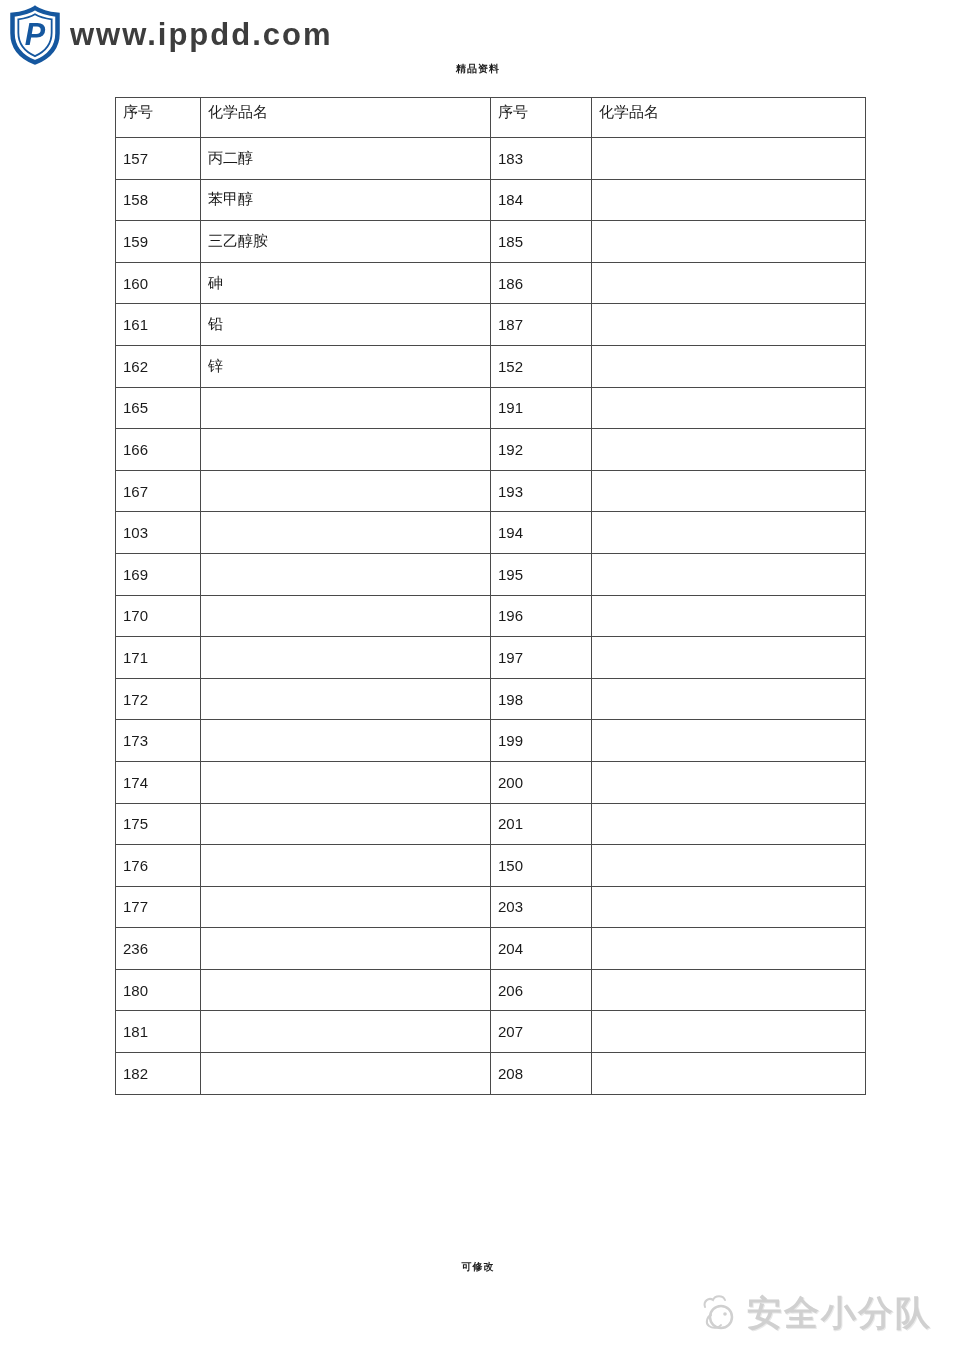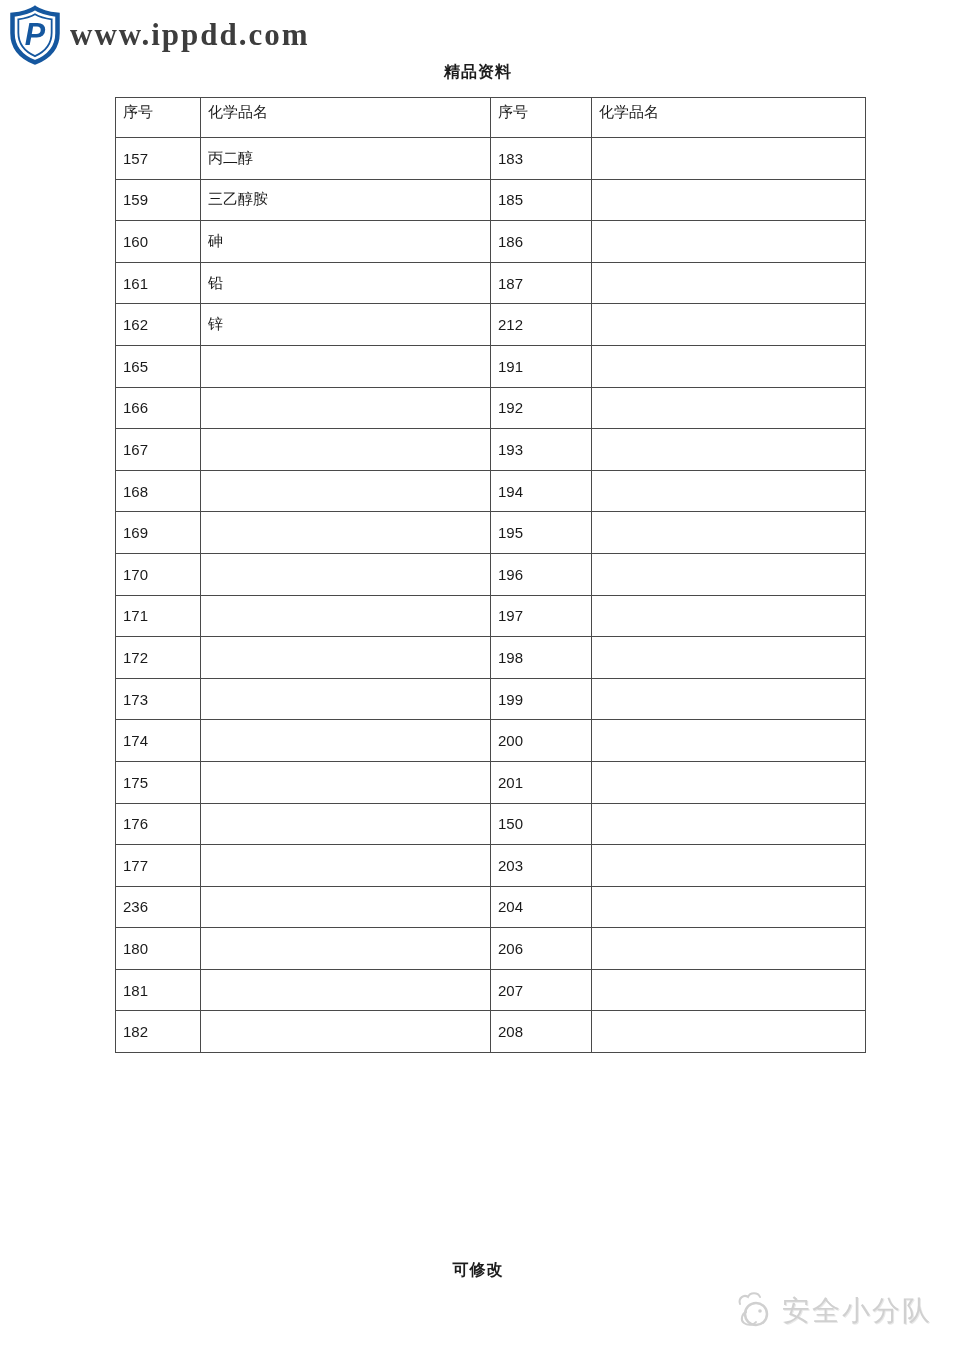--- a/index.html
+++ b/index.html
@@ -23,27 +23,26 @@
   .brand {
     position: absolute; left: 8px; top: 5px;
     display: flex; align-items: center; gap: 8px;
   }
   .brand-shield { width: 54px; height: 60px; flex: 0 0 auto; }
   .brand-text {
     font-size: 31px; font-weight: bold;
     color: var(--logo-text);
     letter-spacing: 2px;
     line-height: 60px;
-    font-family: Liberation Serif, serif;
   }
 
   
   .note-top, .note-bottom {
     position: absolute; left: 50%; transform: translateX(-50%);
-    font-size: 16px; font-weight: bold; color: #1c1c1c;
+    font-size: 10px; font-weight: bold; color: #1c1c1c;
     letter-spacing: 1px; white-space: nowrap;
   }
   .note-top { top: 62px; }
   .note-bottom { top: 1260px; }
 
   
   table.chem {
     position: absolute; left: 115px; top: 97px;
     width: 750px;
     border-collapse: collapse;
@@ -71,21 +70,21 @@
 
   
   .watermark {
     position: absolute; right: 24px; top: 1290px;
     display: flex; align-items: center; gap: 4px;
     color: var(--watermark);
     user-select: none;
   }
   .watermark-icon { width: 48px; height: 42px; }
   .watermark-text {
-    font-size: 28px; font-weight: normal;
+    font-size: 35px; font-weight: bold;
     letter-spacing: 2px;
     color: var(--watermark);
     text-shadow: 1px 1px 0 #e9e9e9;
   }
 </style>
 </head>
 <body>
 
 <div class="page">
 
@@ -116,41 +115,47 @@
       </tr>
     </thead>
     <tbody>
         <tr>
           <td>157</td>
           <td>丙二醇</td>
           <td>183</td>
           <td></td>
         </tr>
         <tr>
+          <td>158</td>
+          <td>苯甲醇</td>
+          <td>184</td>
+          <td></td>
+        </tr>
+        <tr>
           <td>159</td>
           <td>三乙醇胺</td>
           <td>185</td>
           <td></td>
         </tr>
         <tr>
           <td>160</td>
           <td>砷</td>
           <td>186</td>
           <td></td>
         </tr>
         <tr>
           <td>161</td>
           <td>铅</td>
           <td>187</td>
           <td></td>
         </tr>
         <tr>
           <td>162</td>
           <td>锌</td>
-          <td>212</td>
+          <td>152</td>
           <td></td>
         </tr>
         <tr>
           <td>165</td>
           <td></td>
           <td>191</td>
           <td></td>
         </tr>
         <tr>
           <td>166</td>
@@ -158,21 +163,21 @@
           <td>192</td>
           <td></td>
         </tr>
         <tr>
           <td>167</td>
           <td></td>
           <td>193</td>
           <td></td>
         </tr>
         <tr>
-          <td>168</td>
+          <td>103</td>
           <td></td>
           <td>194</td>
           <td></td>
         </tr>
         <tr>
           <td>169</td>
           <td></td>
           <td>195</td>
           <td></td>
         </tr>

